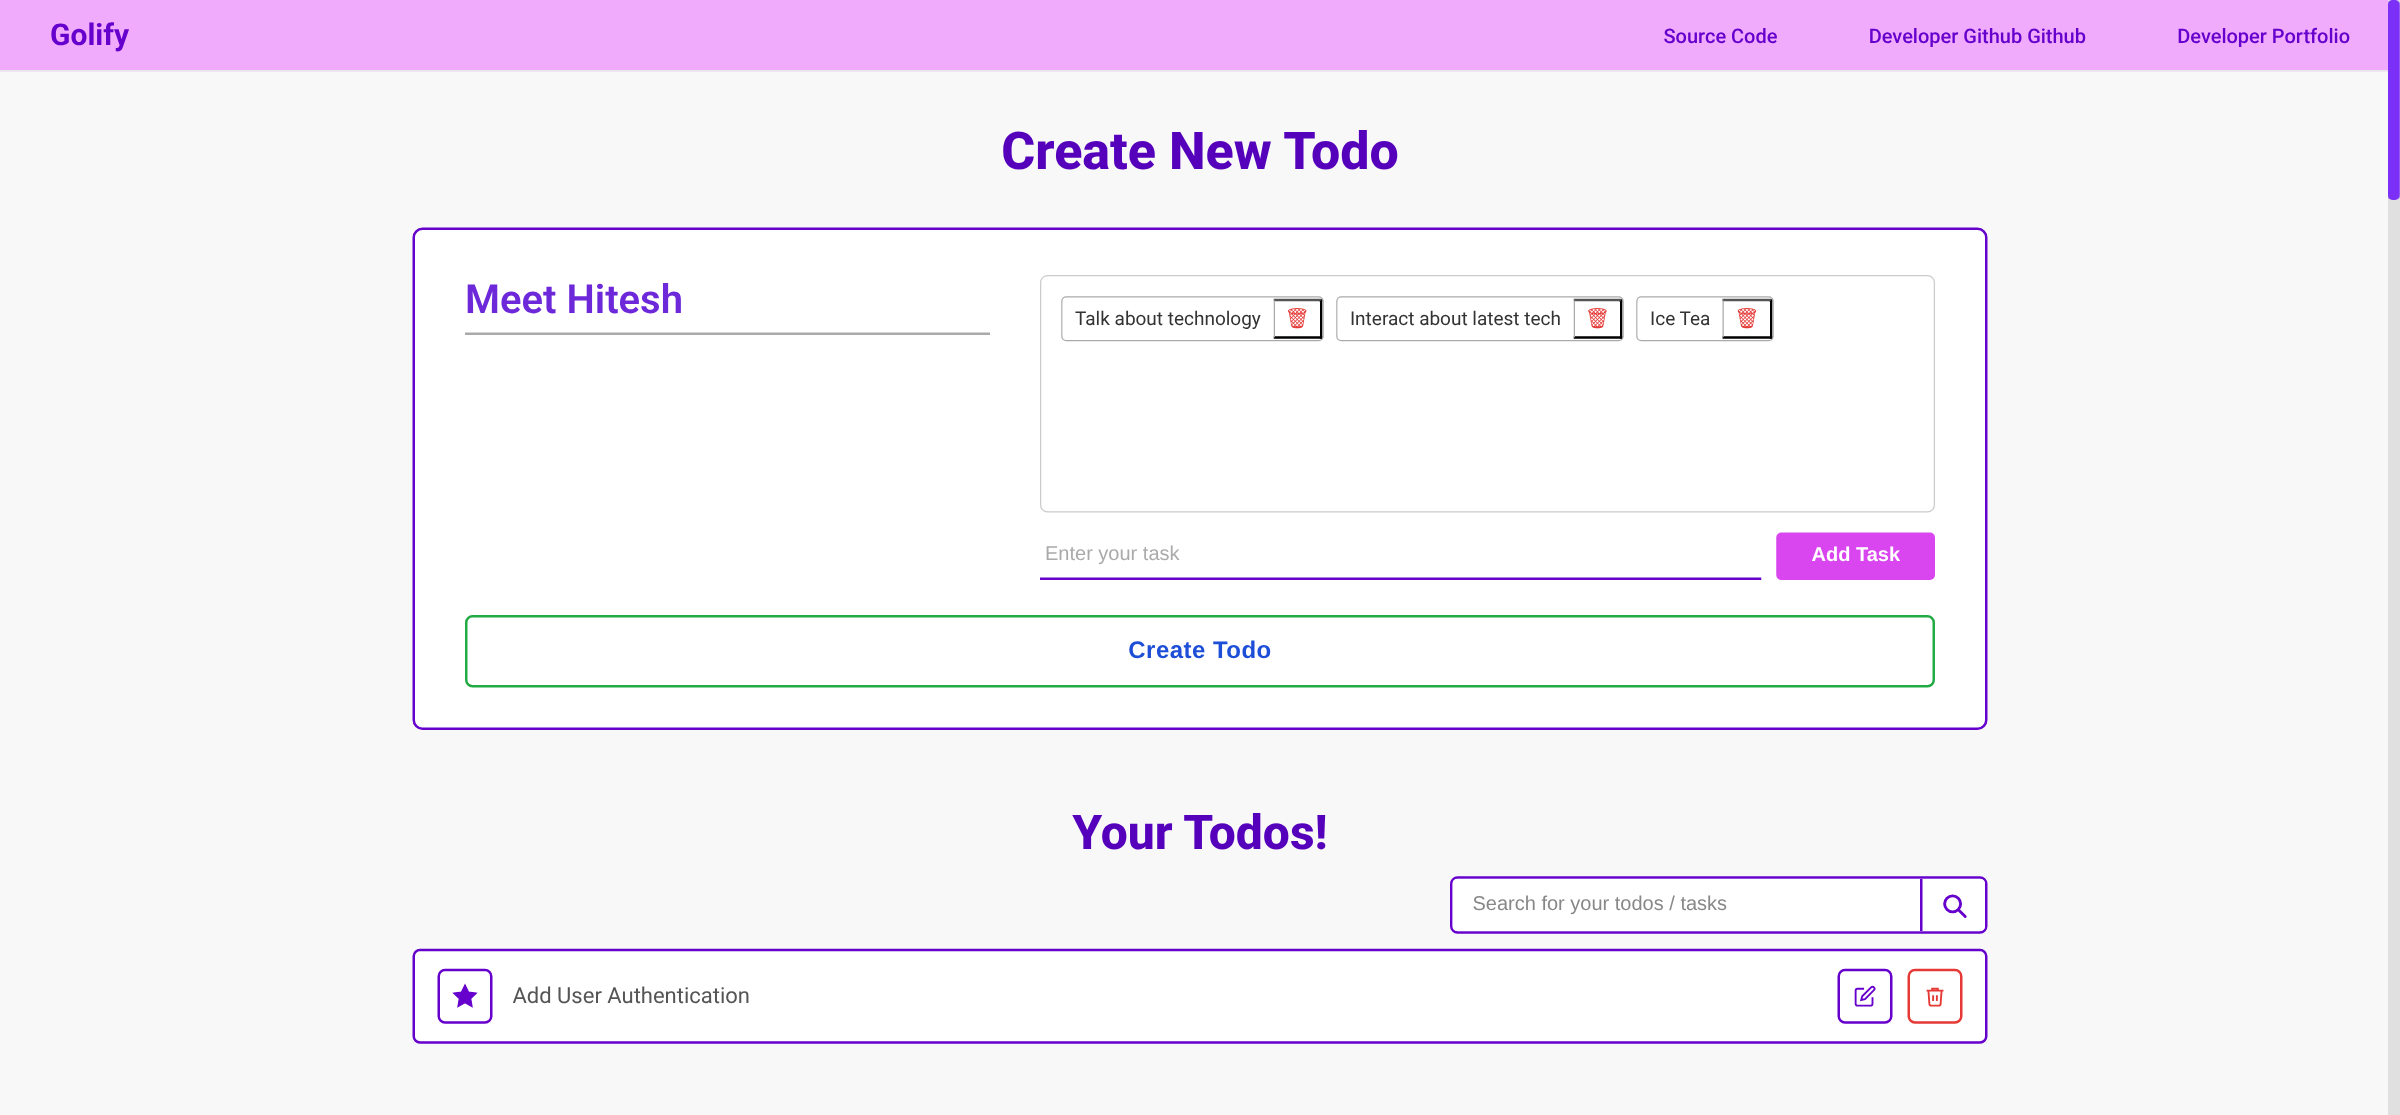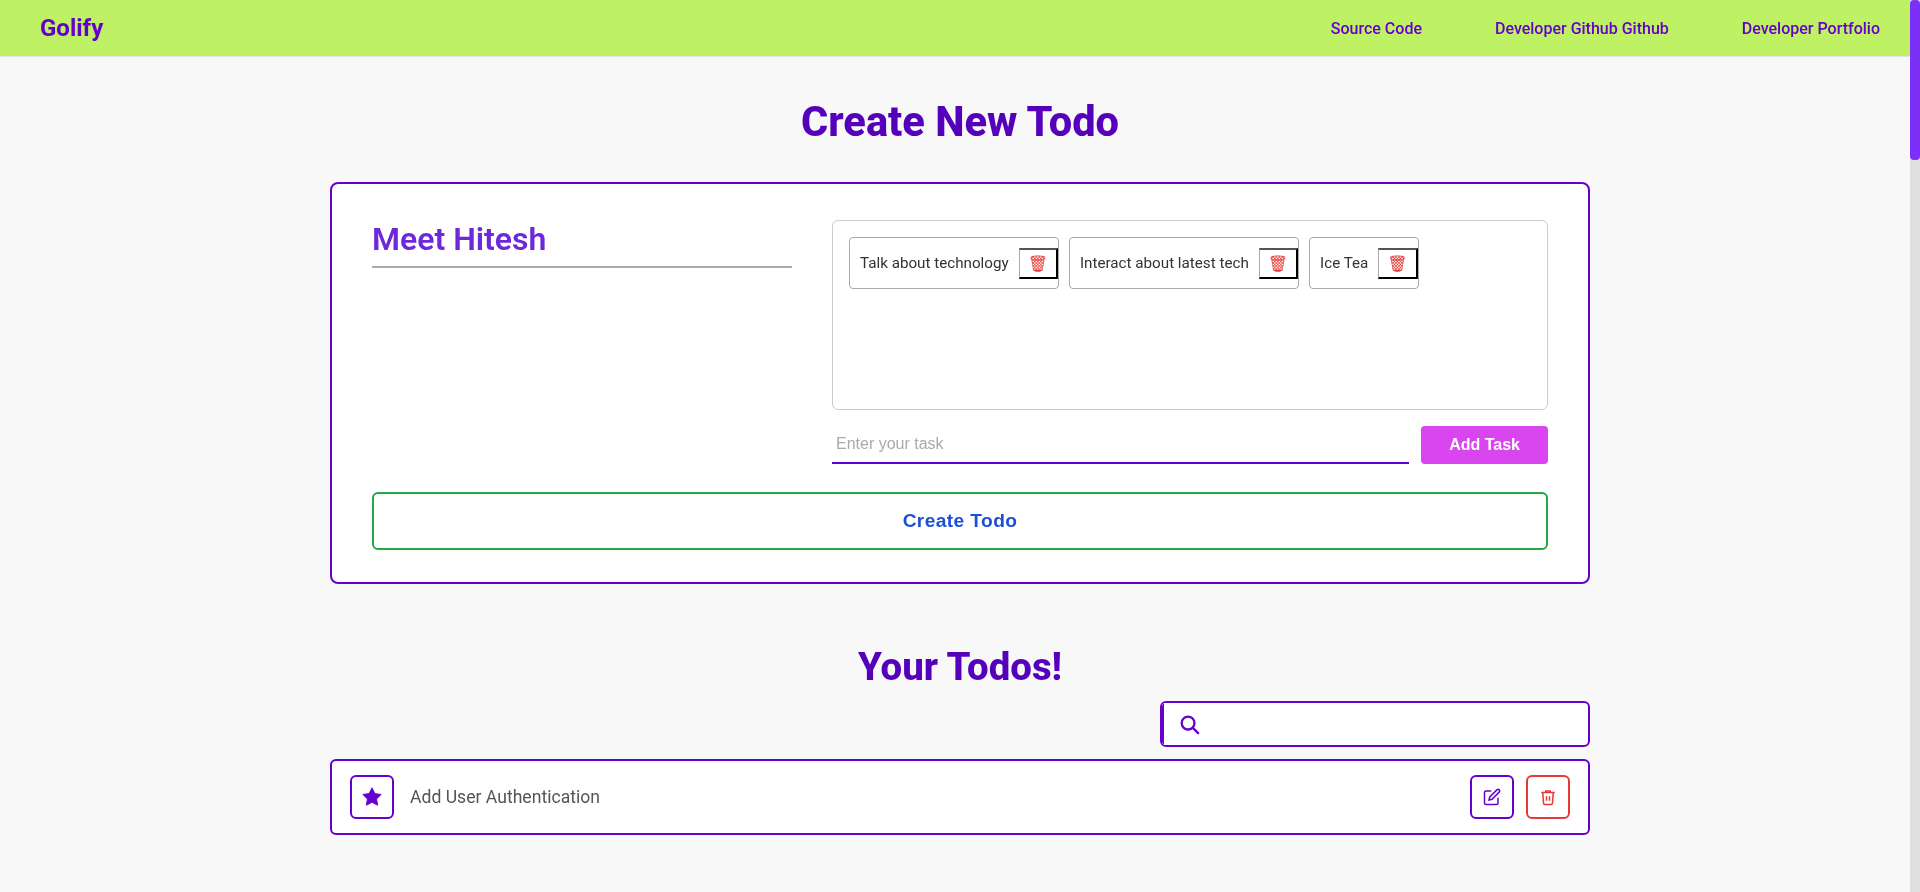--- a/index.html
+++ b/index.html
@@ -23,21 +23,21 @@
     ::-webkit-scrollbar-thumb {
       background: #7b2ff7;
       border-radius: 3px;
     }
 
     
     .navbar {
       display: flex;
       align-items: center;
       padding: 14px 40px;
-      background: #bef264;
+      background: #f0abfc;
       border-bottom: 1px solid #e5e5e5;
     }
 
     .navbar-brand {
       font-size: 1.5rem;
       font-weight: 700;
       color: #6600cc;
       margin-right: auto;
     }
 
@@ -151,21 +151,21 @@
       align-content: flex-start;
     }
 
     .task-tag {
       display: flex;
       align-items: center;
       gap: 0;
       border: 1px solid #aaa;
       border-radius: 4px;
       overflow: hidden;
-      height: 52px;
+      height: 36px;
     }
 
     .task-tag-text {
       padding: 4px 10px;
       font-size: 0.95rem;
       color: #333;
       background: #fff;
     }
 
     .task-tag-delete {
@@ -458,20 +458,21 @@
 
     
     <button class="create-todo-btn">Create Todo</button>
   </div>
 
   <div class="todos-section">
     <h2 class="todos-title">Your Todos!</h2>
 
     <div class="search-row">
       <div class="search-container">
+        <input type="text" class="search-input" placeholder="Search for your todos / tasks" style="">
         <button class="search-btn">
           <svg viewBox="0 0 24 24">
             <circle cx="11" cy="11" r="7"></circle>
             <line x1="16.5" y1="16.5" x2="22" y2="22" stroke-linecap="round"></line>
           </svg>
         </button>
       </div>
     </div>
 
     <div class="todo-item">

